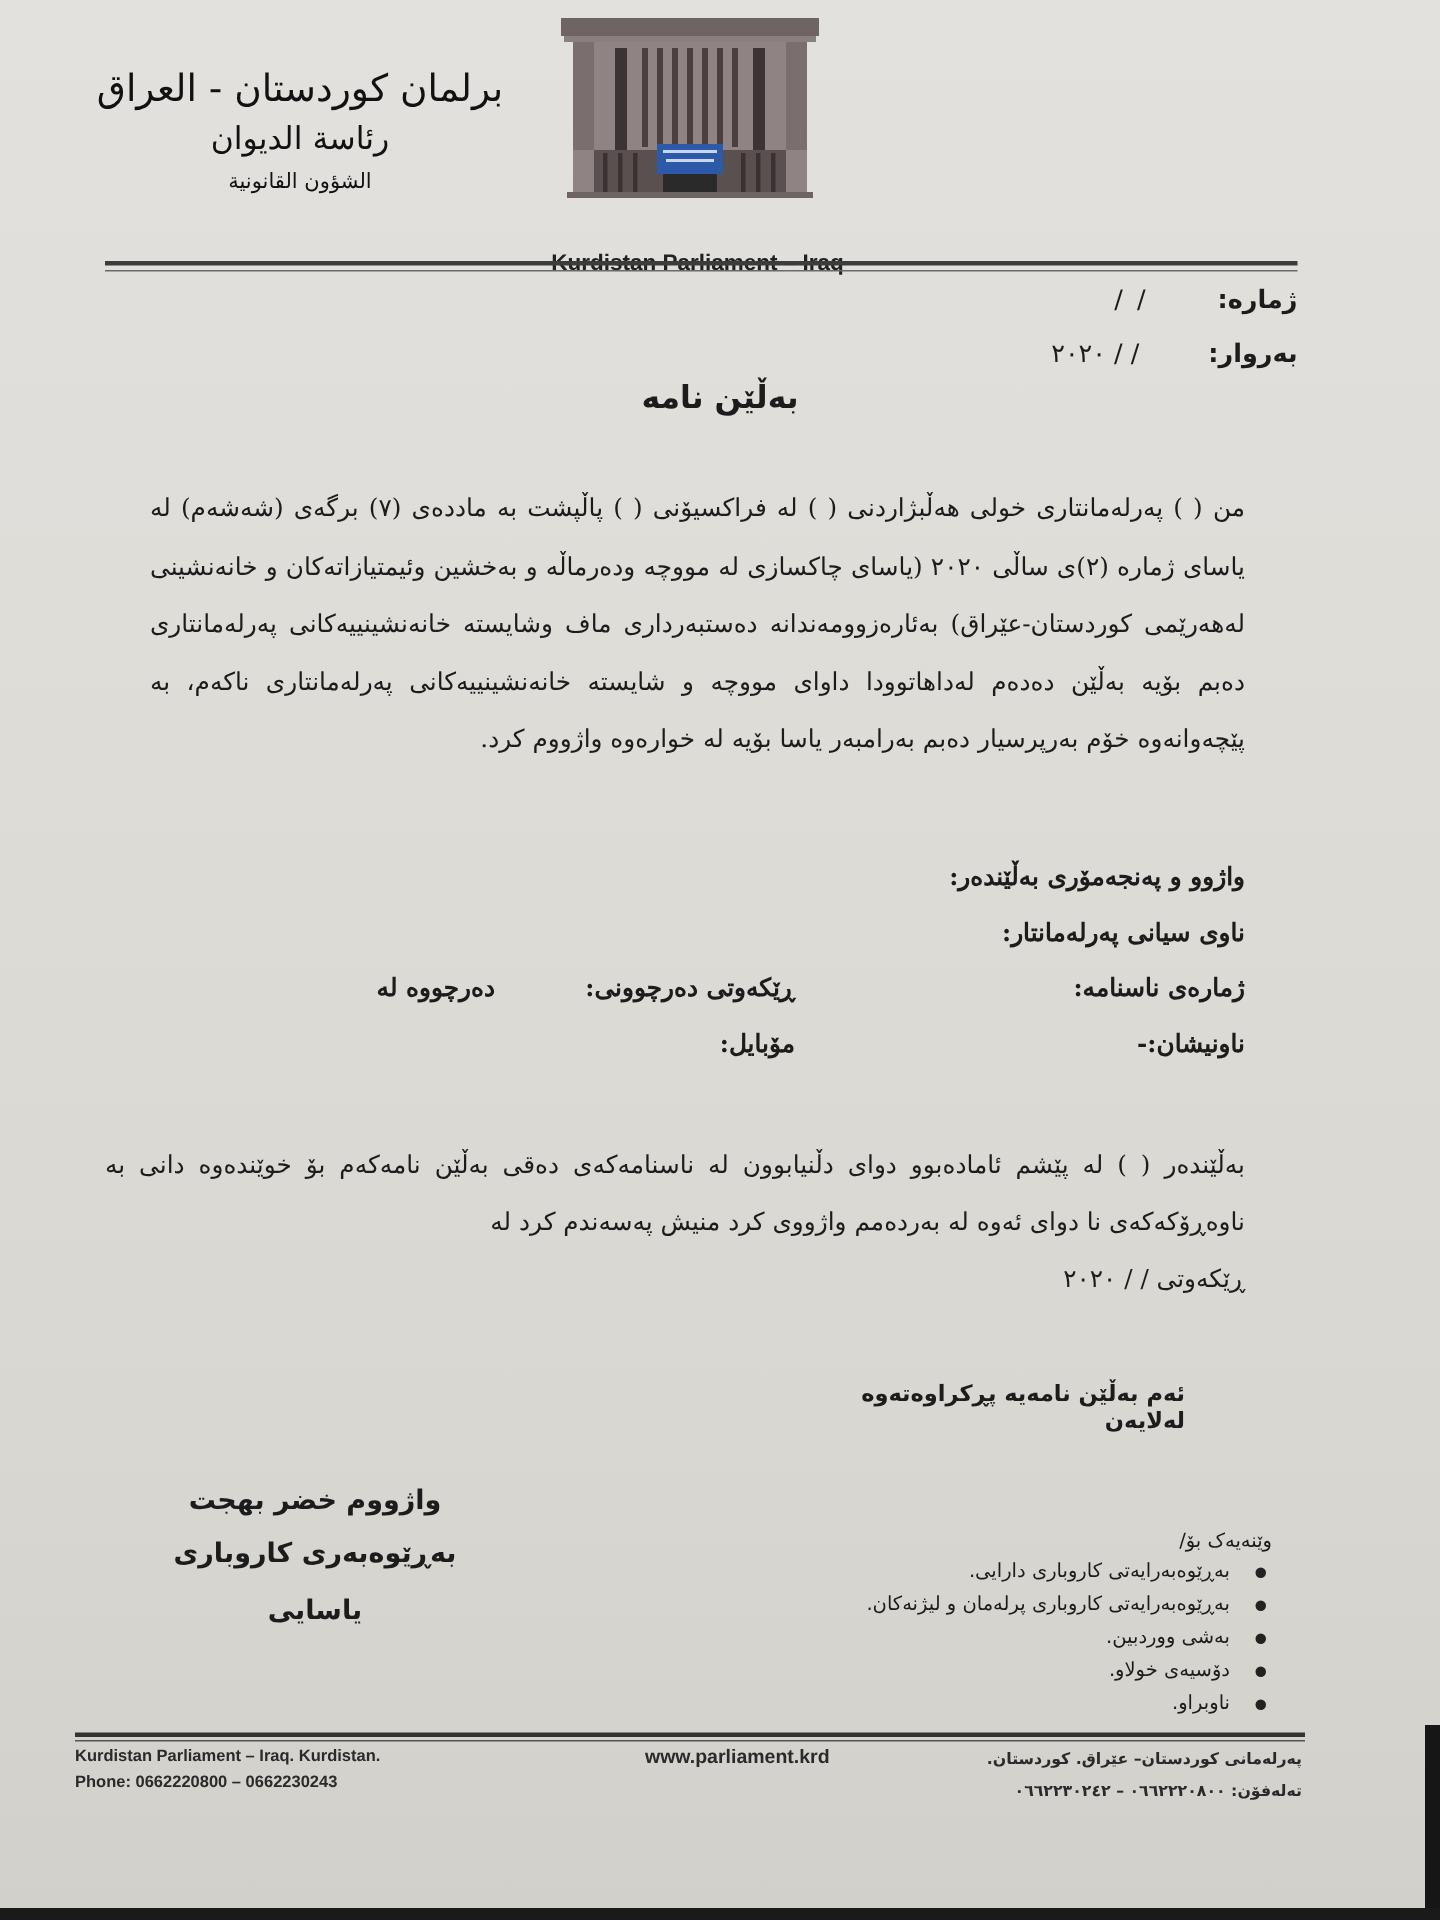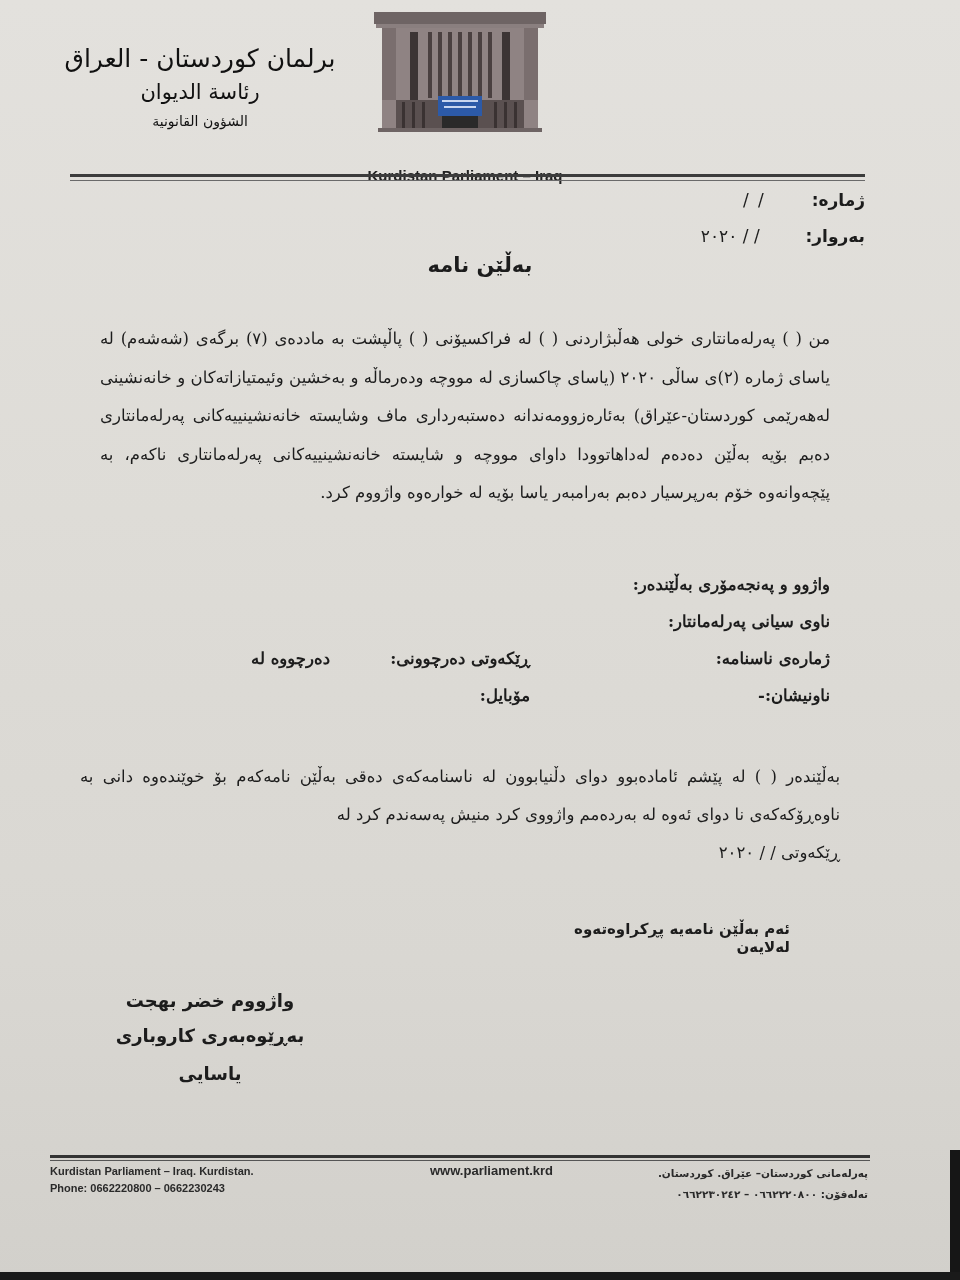--- a/index.html
+++ b/index.html
@@ -45,21 +45,21 @@
   .body-text p { margin:0; }
 
   .fields { position:absolute; left:150px; top:575px; width:680px; direction:rtl;
     font-family:"DejaVu Serif", serif; font-size:16.5px; }
   .frow { height:37px; position:relative; }
   .frow span { position:absolute; top:0; white-space:nowrap;font-weight:bold; }
   .c1 { right:0; }
   .c2 { right:300px; }
   .c3 { right:500px; }
 
-  .pledge { position:absolute; left:80px; top:758px; width:760px; direction:rtl; text-align:justify;
+  .pledge { position:absolute; left:70px; top:758px; width:760px; direction:rtl; text-align:justify;
     font-family:"DejaVu Serif", serif; font-size:16.5px; line-height:38px; }
   .pledge p { margin:0; }
 
   .filled-by { position:absolute; left:520px; top:920px; width:270px; direction:rtl; text-align:right;
     font-size:15px; font-weight:bold; }
 
   .signer { position:absolute; left:90px; top:985px; width:240px; direction:rtl; text-align:center; font-weight:bold; }
   .signer .nm { font-size:18px; line-height:32px; }
   .signer .ttl { font-size:18px; line-height:38px; }
 
@@ -169,20 +169,30 @@
     <p>ڕێکەوتی     /     /  ٢٠٢٠</p>
   </div>
 
   <div class="filled-by">ئەم بەڵێن نامەیە پڕکراوەتەوە لەلایەن</div>
 
   <div class="signer">
     <div class="nm">واژووم خضر بهجت</div>
     <div class="ttl">بەڕێوەبەری  کاروباری یاسایی</div>
   </div>
 
+  <div class="cc">
+    <div class="cc-title">وێنەیەک بۆ/</div>
+    <ul>
+      <li>بەڕێوەبەرایەتی کاروباری دارایی.</li>
+      <li>بەڕێوەبەرایەتی کاروباری پرلەمان و لیژنەکان.</li>
+      <li>بەشی ووردبین.</li>
+      <li>دۆسیەی خولاو.</li>
+      <li>ناوبراو.</li>
+    </ul>
+  </div>
 
   <div class="frule f1"></div>
   <div class="frule f2"></div>
 
   <div class="foot-left">
     <div>Kurdistan Parliament – Iraq. Kurdistan.</div>
     <div>Phone:  0662220800 – 0662230243</div>
   </div>
   <div class="foot-center">www.parliament.krd</div>
   <div class="foot-right">

